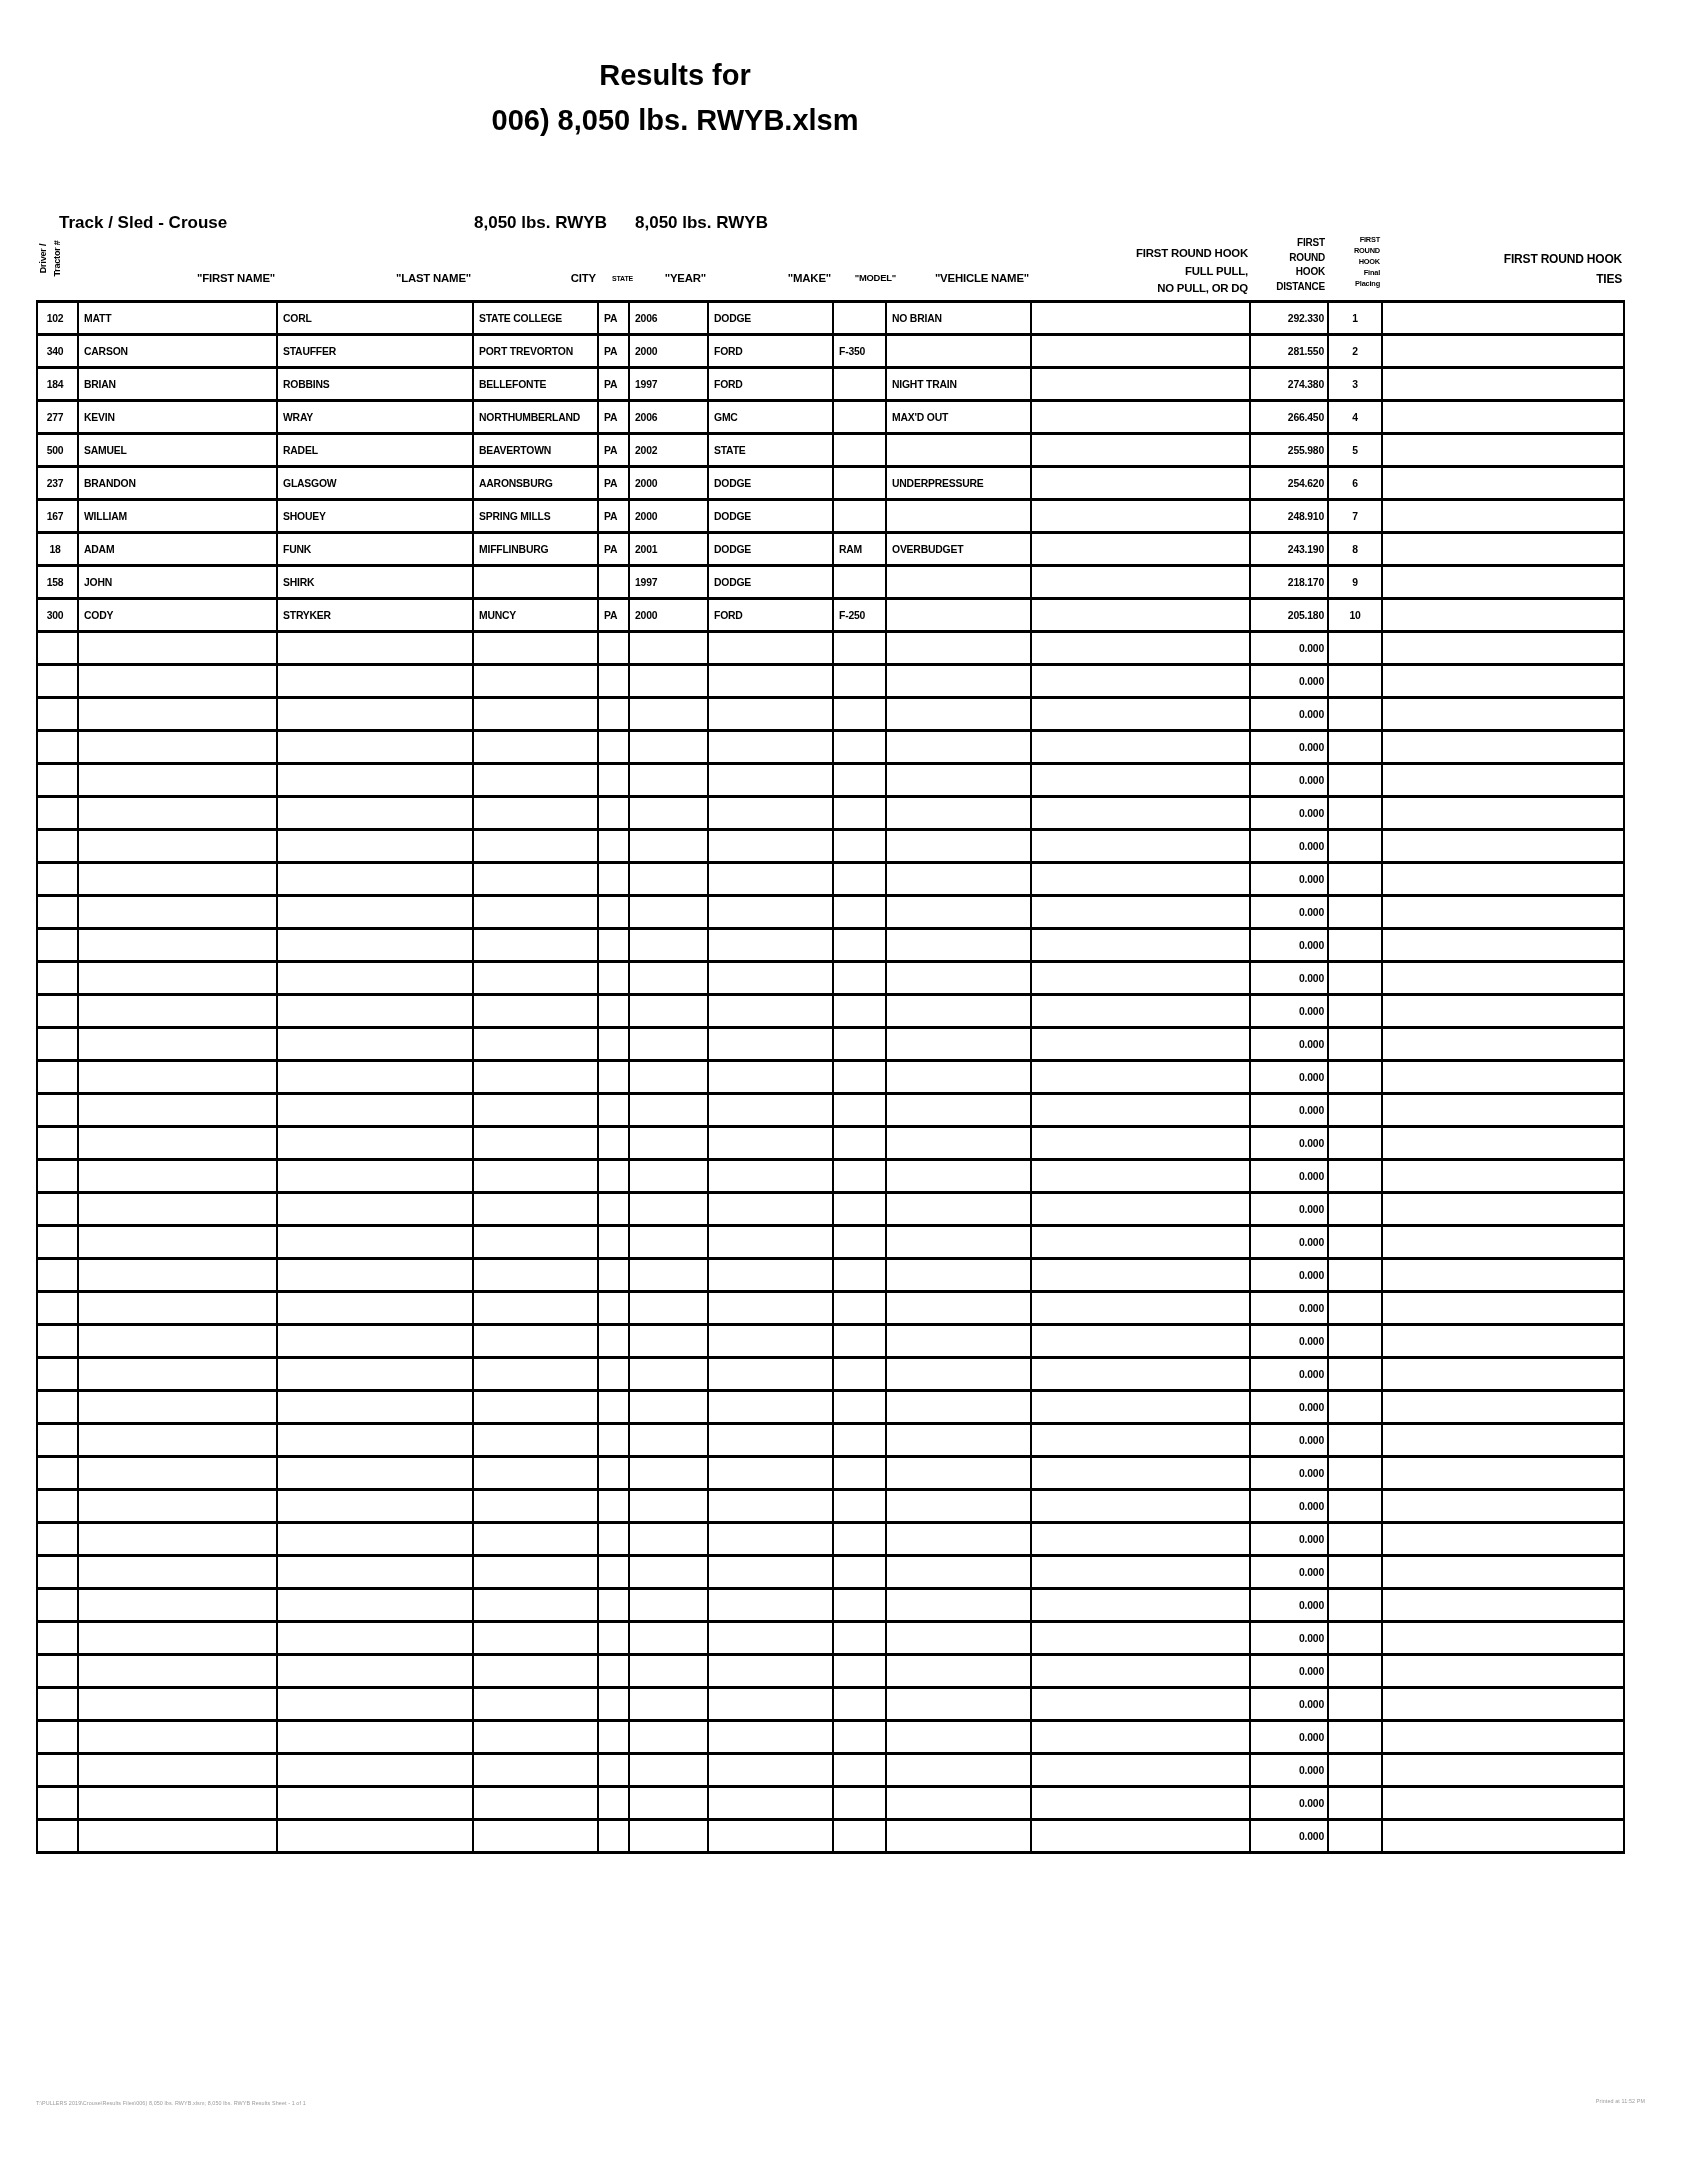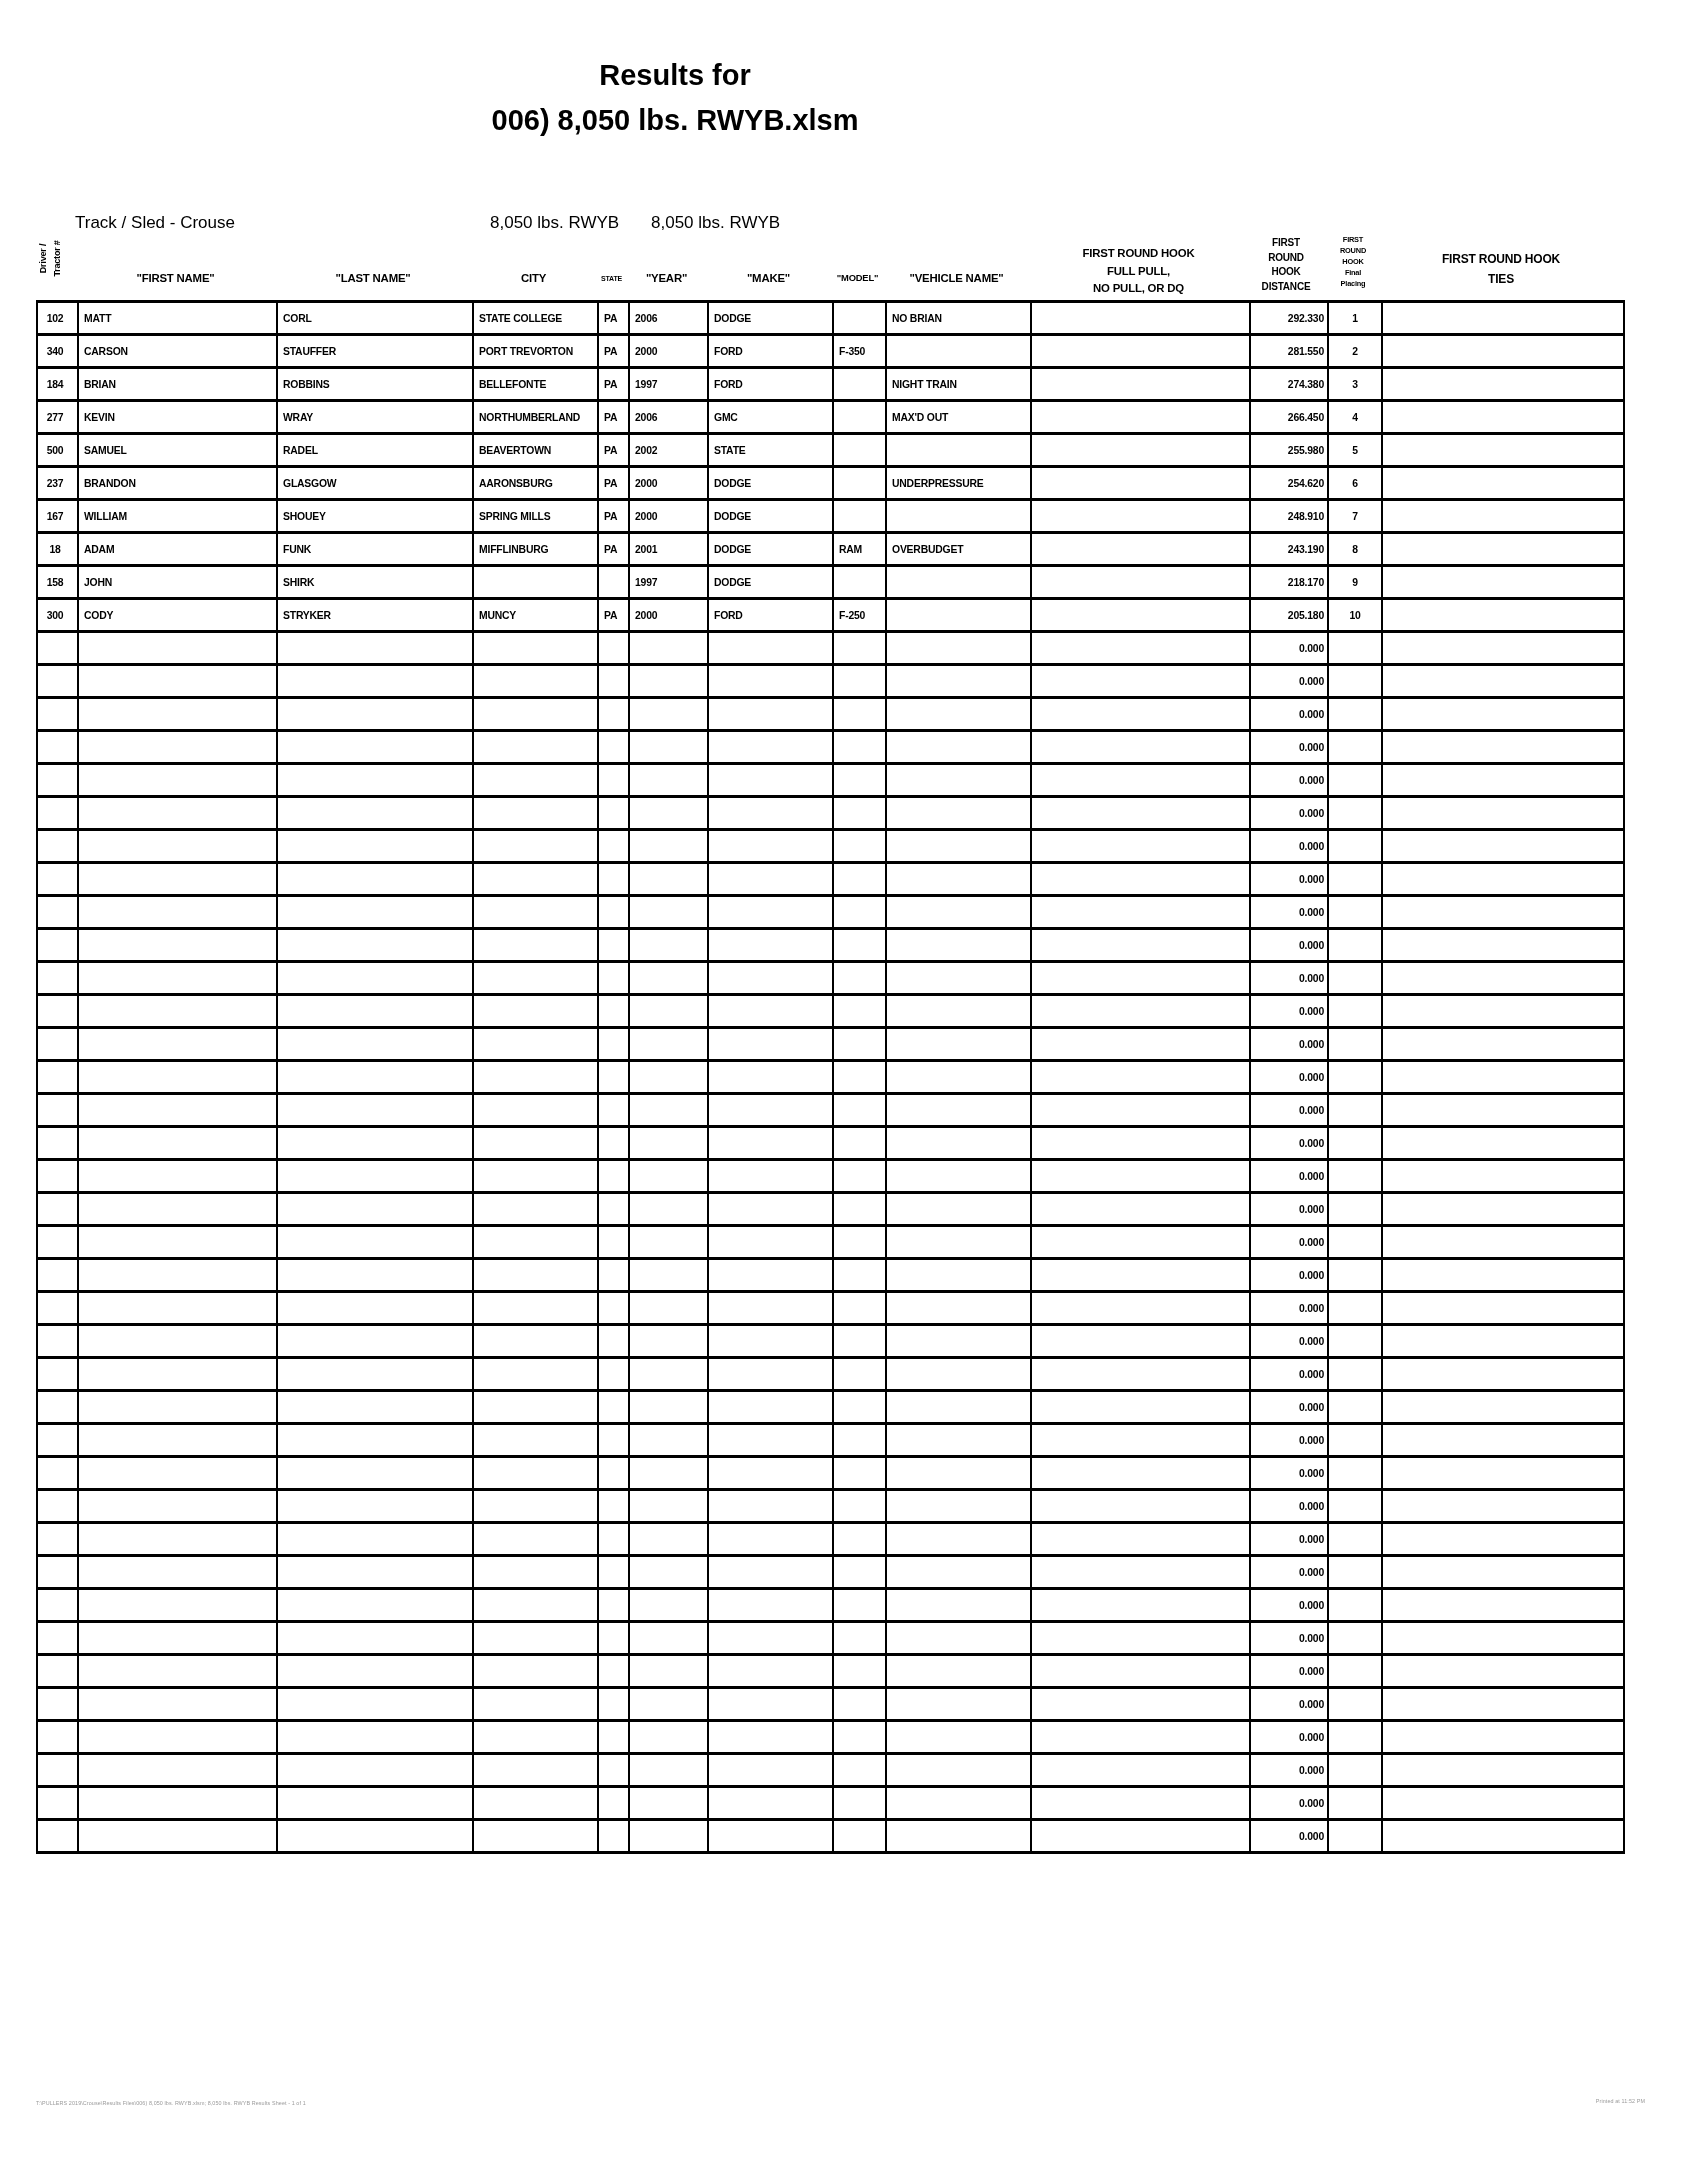--- a/index.html
+++ b/index.html
@@ -10,23 +10,23 @@
     font-family:"Liberation Sans", sans-serif;
     color:#000;
     overflow:hidden;
   }
   .abs{position:absolute;}
   
   .title{left:0;width:1350px;text-align:center;font-weight:bold;font-size:29px;letter-spacing:0px;}
   #title-line1{top:59px;}
   #title-line2{top:104px;}
   
-  .sheet-h{font-weight:normal;font-size:17px;white-space:nowrap;margin-left:16px;}
+  .sheet-h{font-weight:bold;font-size:17px;white-space:nowrap;}
   
-  .colhead{font-weight:bold;text-align:center;line-height:1.55;letter-spacing:-0.2px;}
+  .colhead{font-weight:bold;text-align:right;line-height:1.55;letter-spacing:-0.2px;}
   .ch-main{font-size:11.4px;}
   .ch-small{font-size:7px;}
   .ch-dist{font-size:10px;line-height:1.45;}
   .ch-place{font-size:7.4px;line-height:1.5;}
   .ch-ties{font-size:12px;line-height:1.7;}
   
   .rot-wrap{left:36px;top:220px;width:41px;height:77px;}
   .rot-inner{
     width:77px;height:41px;
     transform:rotate(-90deg) translateX(-77px);

